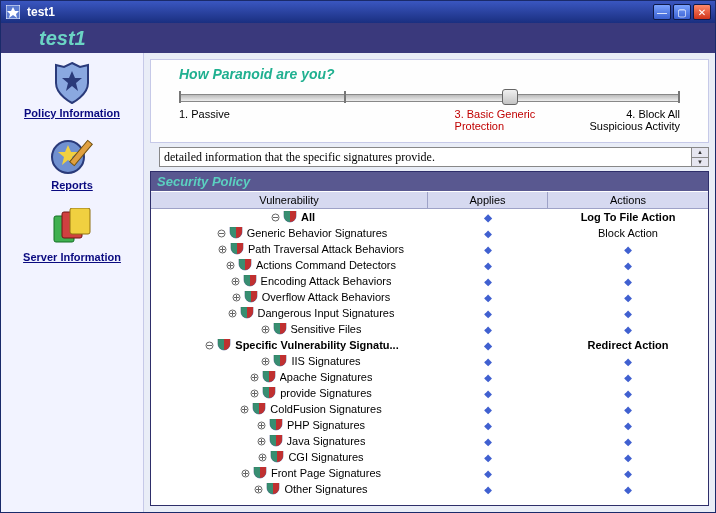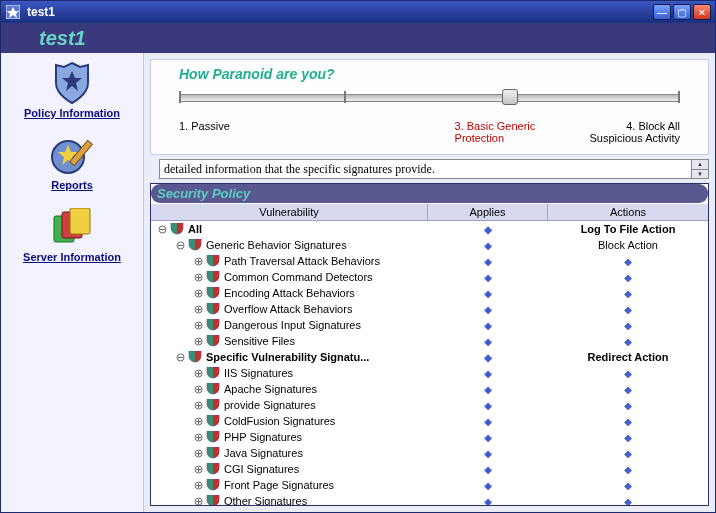--- a/index.html
+++ b/index.html
@@ -24,44 +24,44 @@
   .sidebar-item .label { color:#0a0a80; text-decoration:underline; font-size:11px; font-weight:bold; }
 
   
   .main { flex:1; display:flex; flex-direction:column; min-width:0; }
   .paranoid-panel { background:#fefefe; border:1px solid #c6c9e8; margin:6px 6px 4px 6px; padding:6px 28px 10px 28px; }
   .paranoid-panel h3 { margin:0 0 6px 0; color:#20b090; font-size:14px; font-style:italic; font-weight:bold; }
   .slider-wrap { position:relative; height:18px; }
   .slider-track { position:absolute; left:0; right:0; top:6px; height:6px; background:linear-gradient(#bbb,#eee); border:1px solid #888; border-radius:2px;}
   .slider-tick { position:absolute; top:3px; width:2px; height:12px; background:#777;}
   .slider-thumb { position:absolute; top:1px; width:16px; height:16px; margin-left:-8px; background:linear-gradient(#f0f0f0,#c4c4c4); border:1px solid #666; border-radius:3px; cursor:pointer; box-sizing:border-box;}
-  .slider-labels { display:flex; justify-content:space-between; font-size:11px; position:relative; margin-top:14px;gap:16px;}
+  .slider-labels { display:flex; justify-content:space-between; font-size:11px; position:relative; margin-top:2px;gap:16px;}
   .slider-labels .lab { width:100px; }
   .slider-labels .l1 { text-align:left; color:#000;}
   .slider-labels .l3 { text-align:left; color:#c00000; position:absolute; left:55%;}
   .slider-labels .l4 { text-align:right; color:#000;}
 
   .detail-row { display:flex; margin:0 6px 4px 6px;padding-left:9px; }
   .detail-input { flex:1; height:20px; border:1px solid #888; background:#fff; padding:0 4px; font-size:12px; font-family:Georgia, serif; box-sizing:border-box; }
   .spinner { width:16px; display:flex; flex-direction:column; border:1px solid #888; border-left:none;}
   .spinner div { flex:1; display:flex; align-items:center; justify-content:center; background:#e6e6f0; font-size:6px; line-height:1; color:#333; cursor:pointer; }
   .spinner div:first-child { border-bottom:1px solid #888;}
 
   
   .sec-panel { flex:1; margin:0 6px 6px 6px; border:1px solid #2e2e6a; background:#fff; display:flex; flex-direction:column; min-height:0; }
-  .sec-panel-title { background:#595890; color:#5bd0c0; font-weight:bold; font-style:italic; font-size:13px; padding:2px 6px;border-radius:9px;}
+  .sec-panel-title { background:#595890; color:#5bd0c0; font-weight:bold; font-style:italic; font-size:13px; padding:2px 6px;}
   .tree-headers { display:flex; background:#d6d9f0; border-top:1px solid #fff; border-bottom:1px solid #9ea2c7; font-size:11px; }
   .tree-headers > div { border-right:1px solid #9ea2c7; padding:2px 0; text-align:center; box-sizing:border-box;}
   .col-vuln { flex:1; }
   .col-app { width:120px; }
   .col-act { width:160px; border-right:none !important;}
 
   .tree { flex:1; overflow:auto; background:#fff; }
   .tree-row { display:flex; align-items:center; height:16px; font-size:11px; }
-  .tree-row .cell-vuln { flex:1; display:flex; align-items:center; min-width:0; white-space:nowrap; overflow:hidden;}
+  .tree-row .cell-vuln { flex:1; display:flex; align-items:center; min-width:0; white-space:nowrap; overflow:hidden;justify-content:center;}
   .tree-row .cell-app { width:120px; text-align:center; color:#3a56c0;}
   .tree-row .cell-act { width:160px; text-align:center;}
   .tree-row.bold { font-weight:bold; }
   .indent { display:inline-block; }
   .expander { width:11px; height:11px; display:inline-flex; align-items:center; justify-content:center; margin-right:2px; color:#555; cursor:pointer; flex-shrink:0; }
   .shield-icon { width:14px; height:12px; margin-right:4px; flex-shrink:0; }
   .diamond { color:#4060d0; font-size:10px;}
   .label-txt { overflow:hidden; text-overflow:ellipsis;}
 </style>
 </head>
@@ -233,21 +233,21 @@
                 <span class="expander">
                   <svg width="9" height="9">
                     <circle cx="4.5" cy="4.5" r="3.5" fill="none" stroke="#666"></circle>
                     <line x1="2" y1="4.5" x2="7" y2="4.5" stroke="#666"></line>
                     <line x1="4.5" y1="2" x2="4.5" y2="7" stroke="#666"></line>
                   </svg>
                 </span>
                 <span class="shield-icon"><svg width="14" height="12" viewBox="0 0 14 12">
                     <use href="#shield-sym"></use>
                   </svg></span>
-                <span class="label-txt">Common Command Detectors</span>
+                <span class="label-txt">Actions Command Detectors</span>
               </div>
               <div class="cell-app"><span class="diamond">◆</span></div>
               <div class="cell-act"><span class="diamond">◆</span></div>
             </div>
             <div class="tree-row">
               <div class="cell-vuln">
                 <span class="indent" style="width: 42px;"></span>
                 <span class="expander">
                   <svg width="9" height="9">
                     <circle cx="4.5" cy="4.5" r="3.5" fill="none" stroke="#666"></circle>

